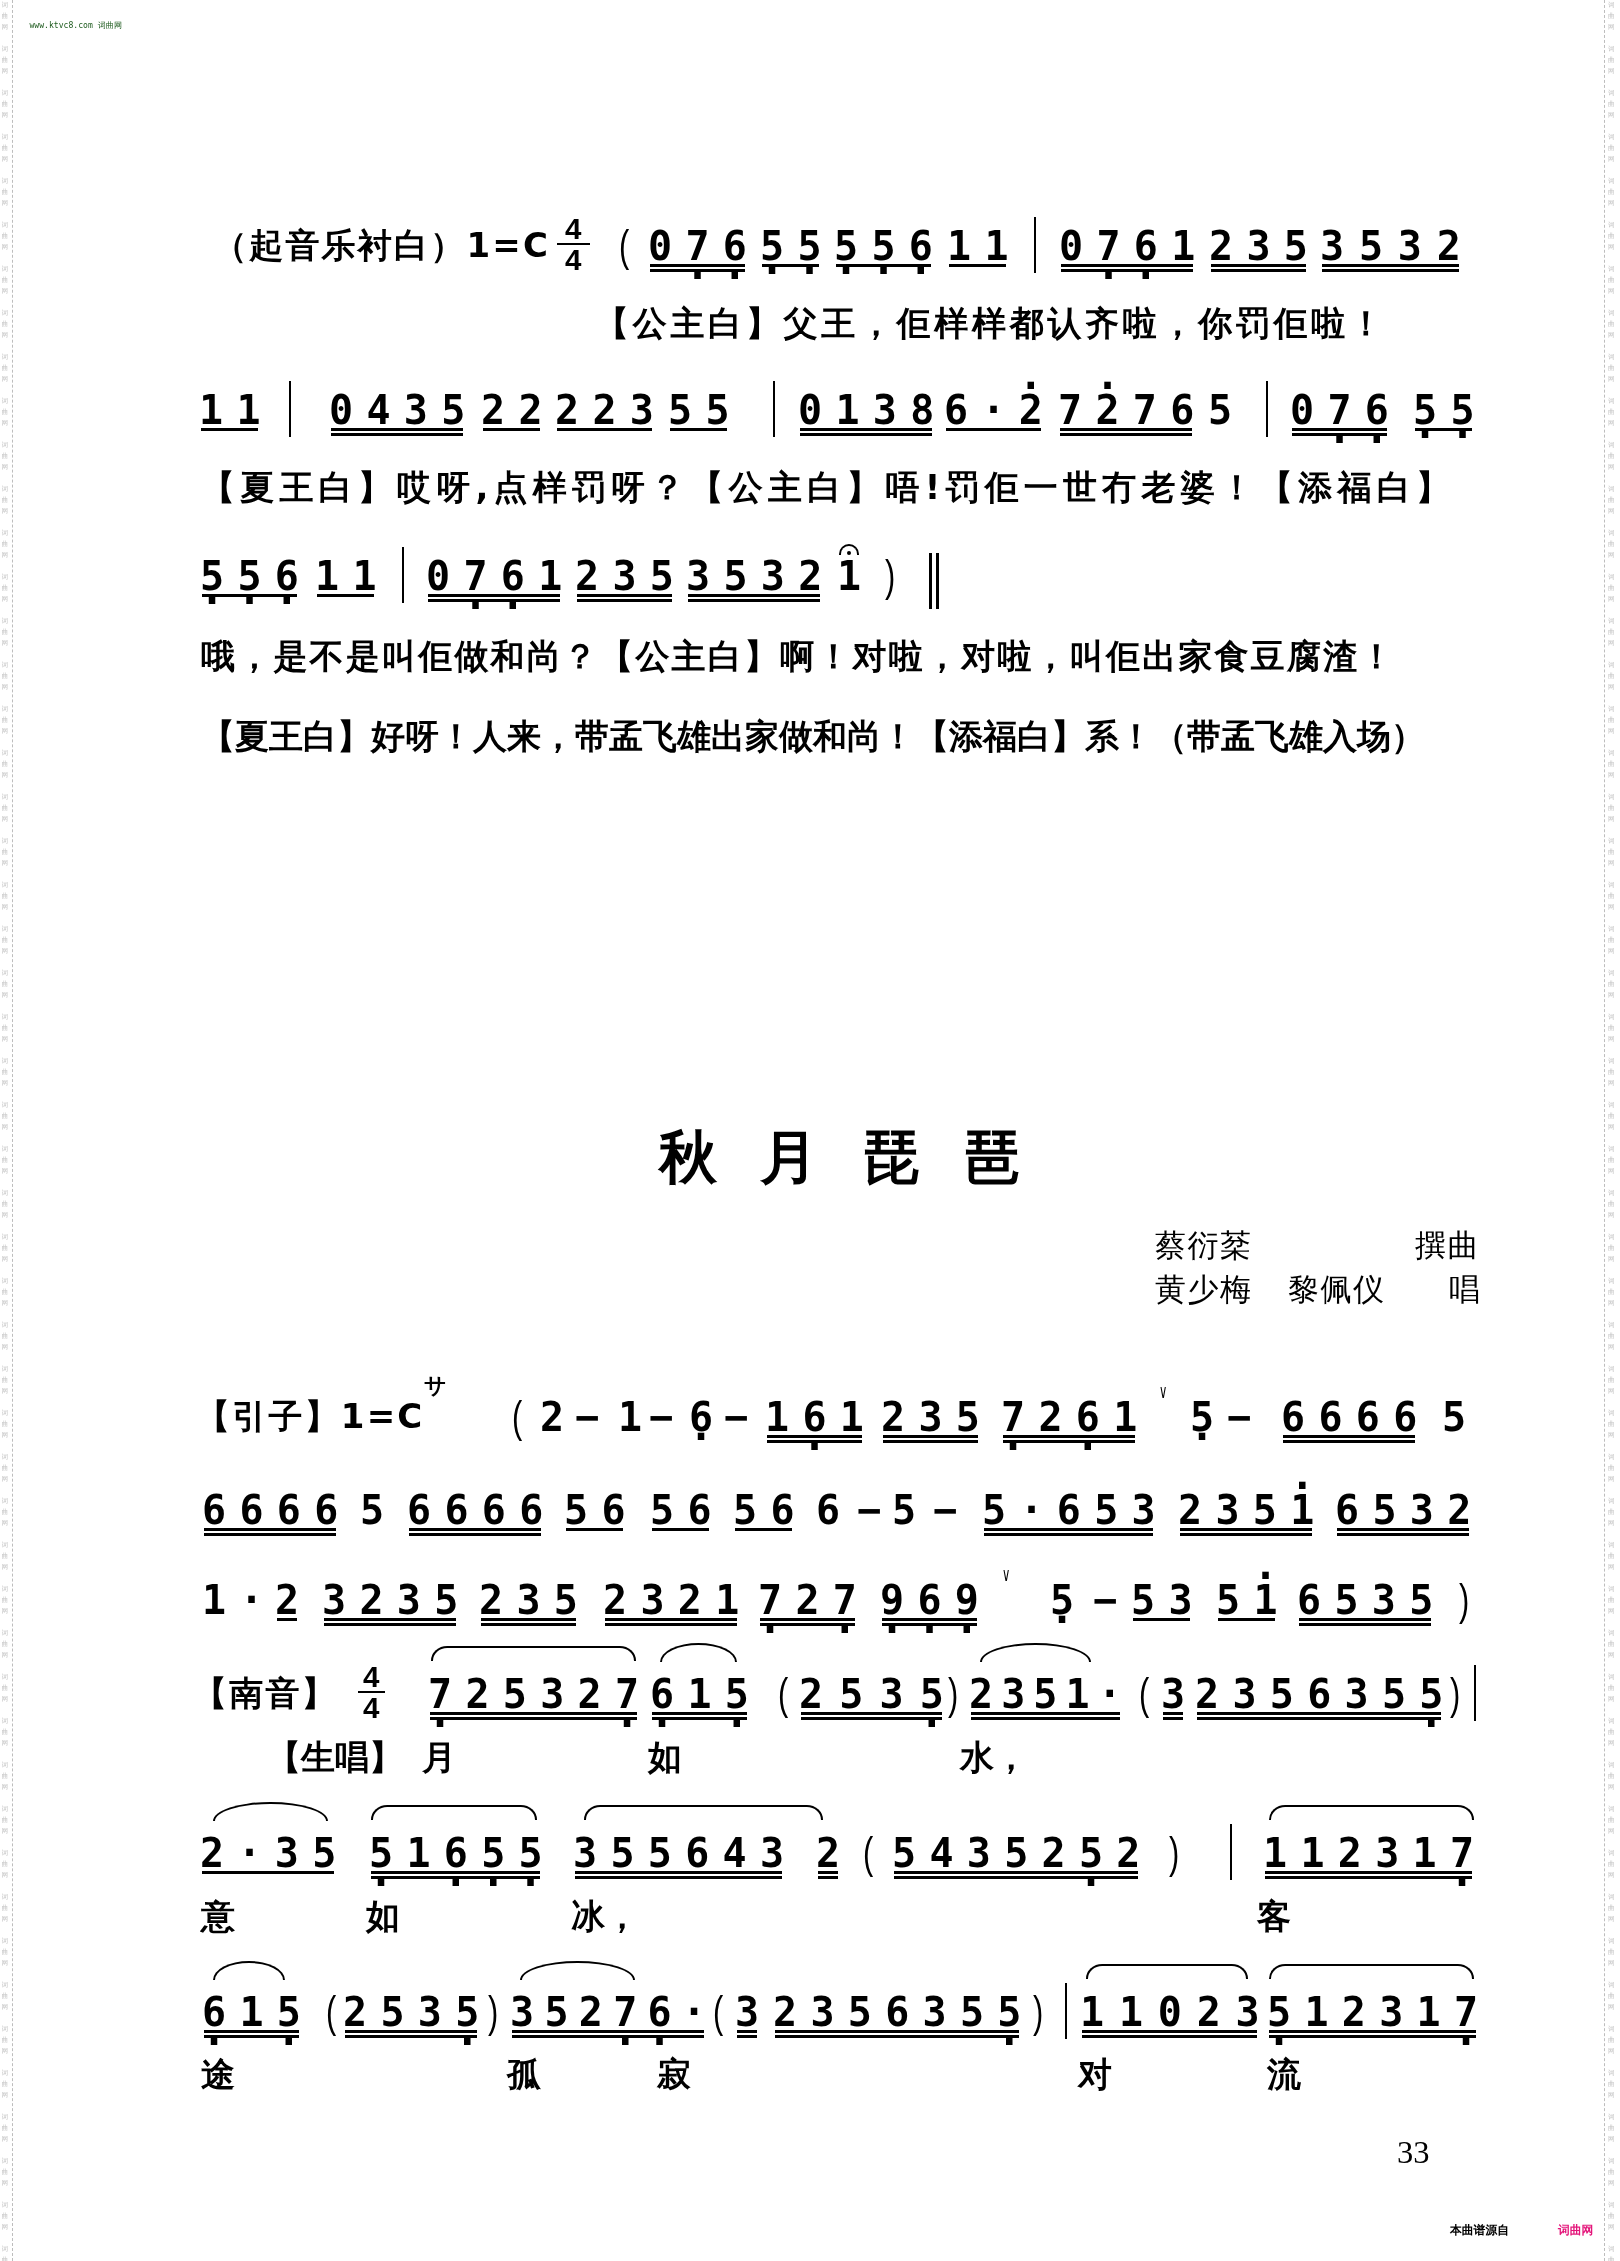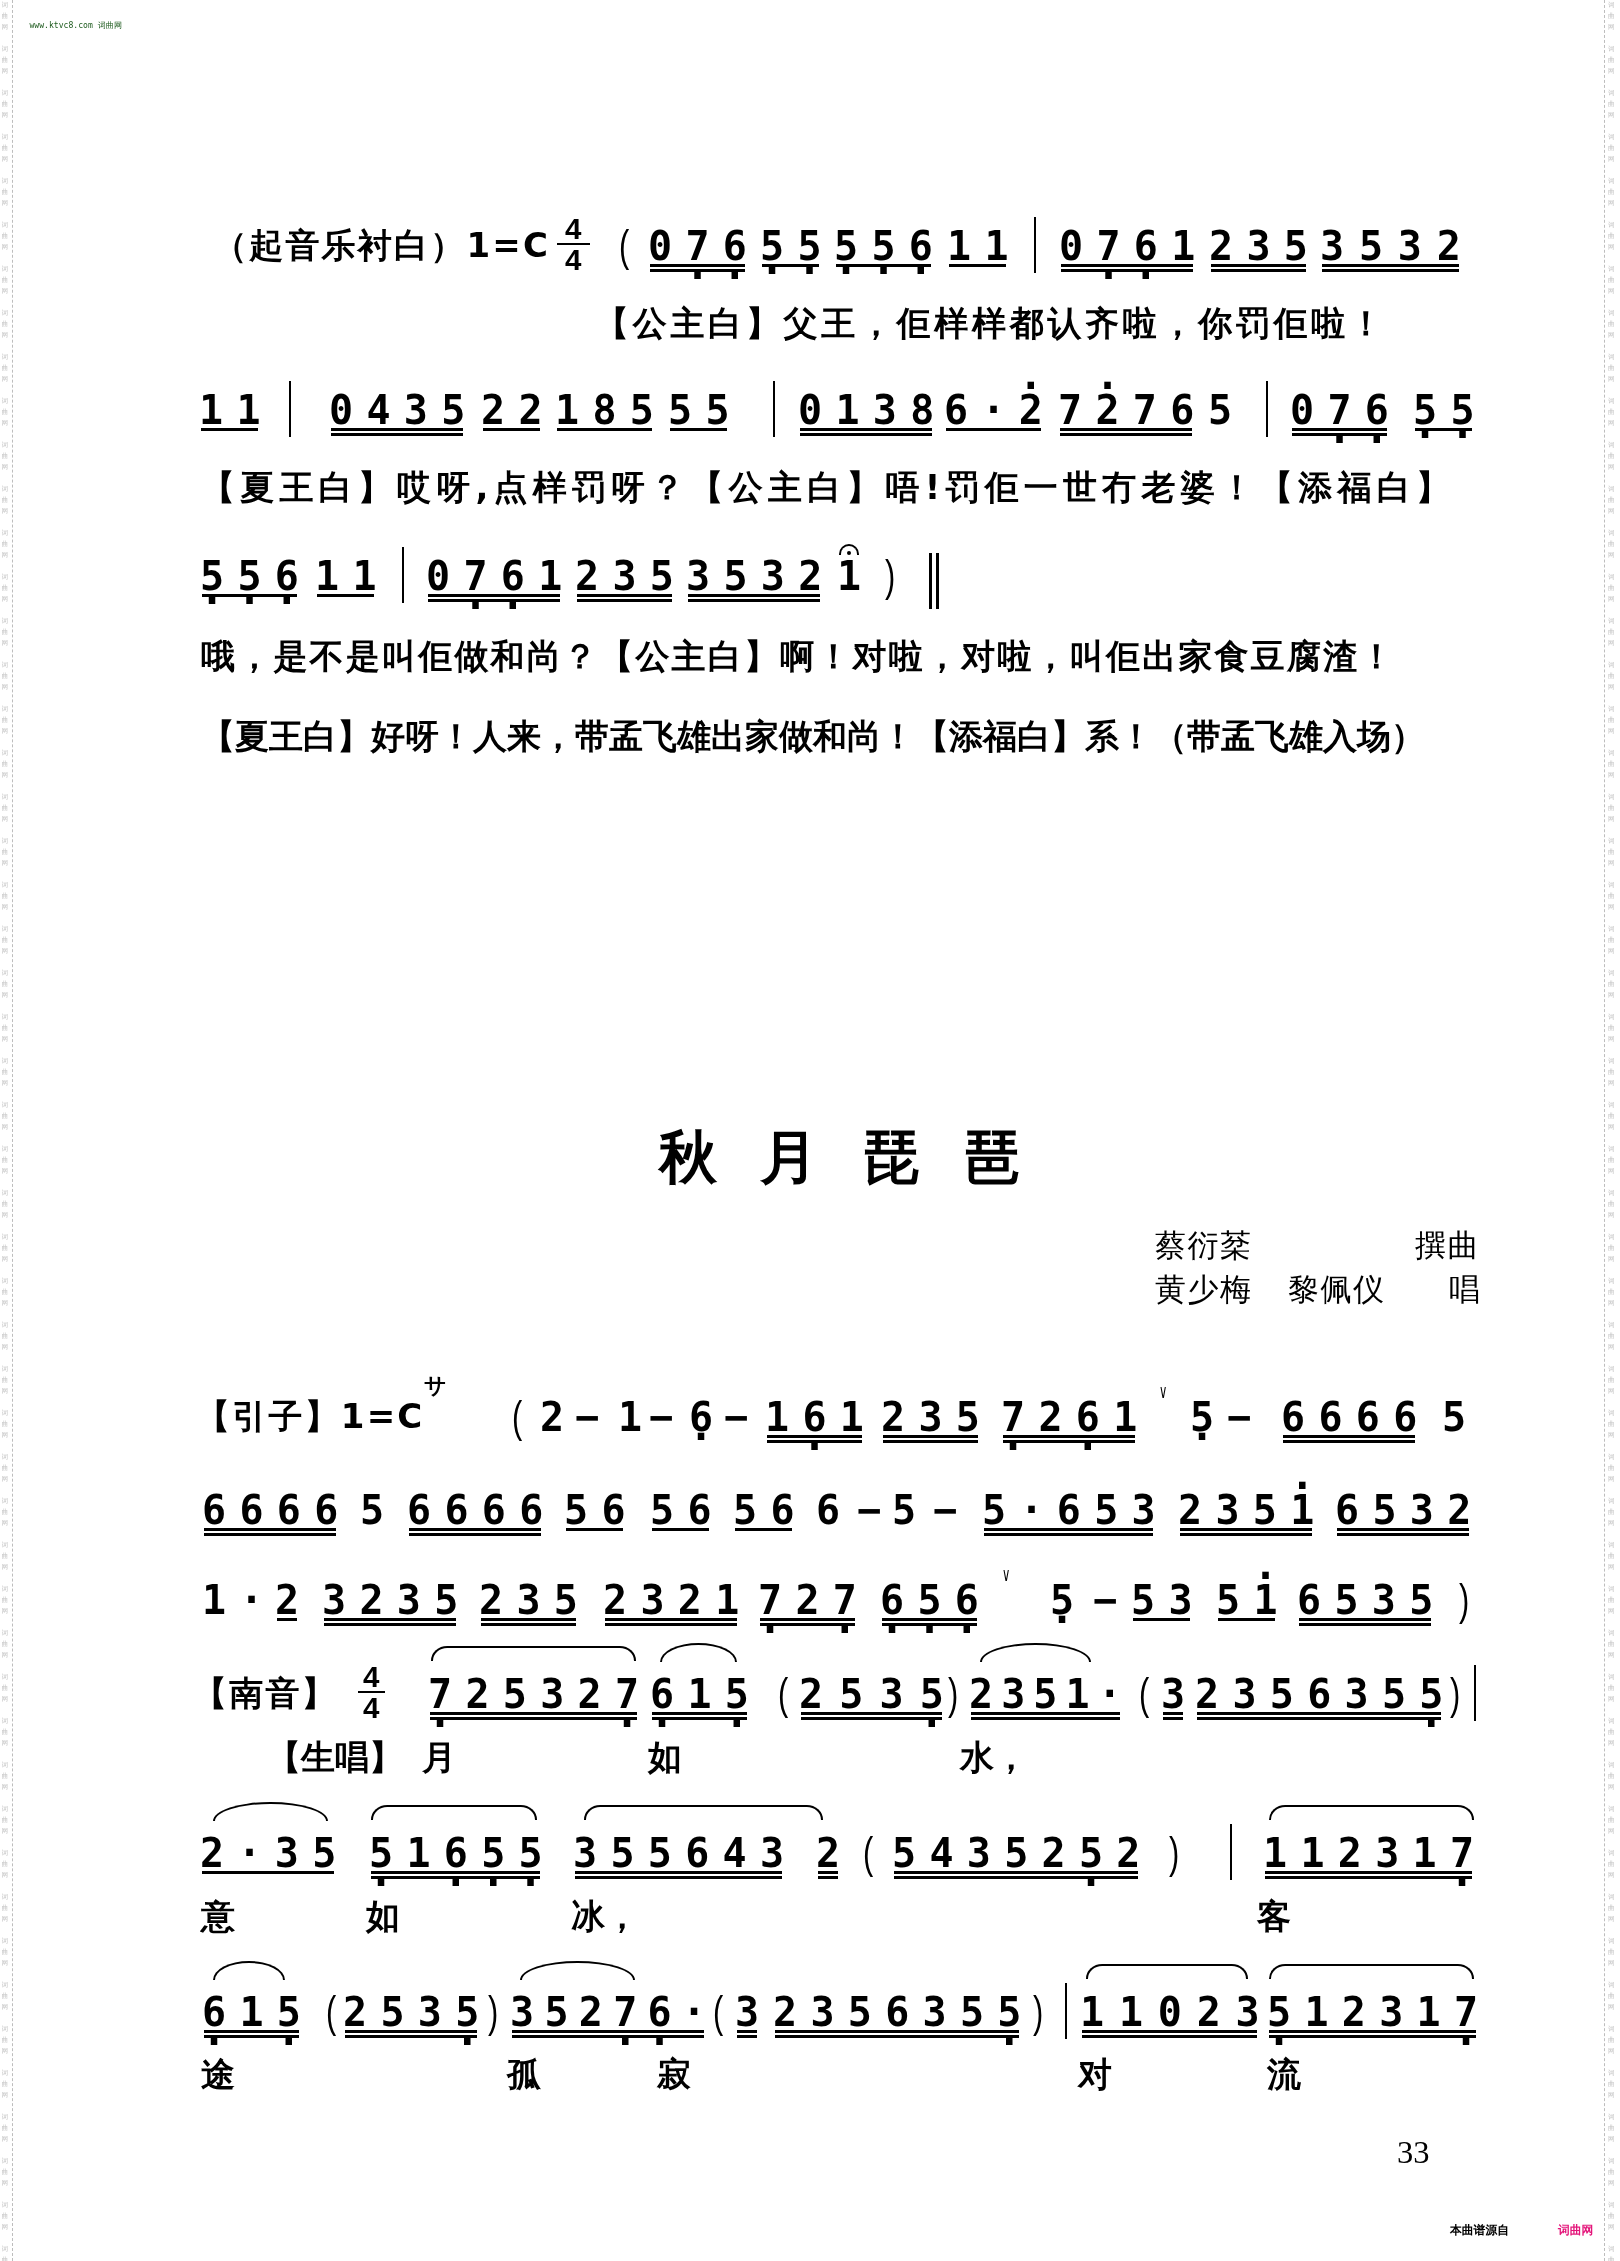--- a/index.html
+++ b/index.html
@@ -184,21 +184,21 @@
     <div class="g" style="left:1320px;--ls:14.8px" data-u="2"><span class="n">3532</span></div>
   </div>
 
   <div class="speech" style="left:595px;top:306px;letter-spacing:3.7px"><span class="role">【公主白】</span><span class="say">父王，佢样样都认齐啦，你罚佢啦！</span></div>
 
   <div class="staff" style="top:390px">
     <div class="g" style="left:199px" data-u="1"><span class="n">11</span></div>
     <div class="bar" style="left:289px"></div>
     <div class="g" style="left:329px" data-u="2"><span class="n">0435</span></div>
     <div class="g" style="left:481px" data-u="1"><span class="n">22</span></div>
-    <div class="g" style="left:555px" data-u="1"><span class="n">185</span></div>
+    <div class="g" style="left:555px" data-u="1"><span class="n">223</span></div>
     <div class="g" style="left:668px" data-u="1"><span class="n">55</span></div>
     <div class="bar" style="left:773px"></div>
     <div class="g" style="left:798px" data-u="2"><span class="n">0138</span></div>
     <div class="g" style="left:944px" data-u="1"><span class="hi">  ·</span><span class="n">6·2</span></div>
     <div class="g" style="left:1058px" data-u="2"><span class="hi"> ·  </span><span class="n">7276</span></div>
     <div class="g" style="left:1208px" data-u="0"><span class="n">5</span></div>
     <div class="bar" style="left:1266px"></div>
     <div class="g" style="left:1290px" data-u="2"><span class="n">076</span><span class="lo"> ··</span></div>
     <div class="g" style="left:1413px" data-u="1"><span class="n">55</span><span class="lo">··</span></div>
   </div>
@@ -264,21 +264,21 @@
     <div class="g" style="left:1335px" data-u="2"><span class="n">6532</span></div>
   </div>
 
   <div class="staff" style="top:1580px">
     <div class="g" style="left:202px" data-u="0"><span class="n">1·</span></div>
     <div class="g" style="left:275px" data-u="1"><span class="n">2</span></div>
     <div class="g" style="left:322px" data-u="2"><span class="n">3235</span></div>
     <div class="g" style="left:479px" data-u="2"><span class="n">235</span></div>
     <div class="g" style="left:603px" data-u="2"><span class="n">2321</span></div>
     <div class="g" style="left:758px" data-u="2"><span class="n">727</span><span class="lo">· ·</span></div>
-    <div class="g" style="left:880px" data-u="2"><span class="n">656</span><span class="lo">···</span></div>
+    <div class="g" style="left:880px" data-u="2"><span class="n">969</span><span class="lo">···</span></div>
     <div class="breath" style="left:1002px">∨</div>
     <div class="g" style="left:1050px" data-u="0"><span class="n">5</span><span class="lo">·</span></div>
     <div class="g" style="left:1093px"><span class="n">−</span></div>
     <div class="g" style="left:1131px" data-u="1"><span class="n">53</span></div>
     <div class="g" style="left:1216px" data-u="1"><span class="hi"> ·</span><span class="n">51</span></div>
     <div class="g" style="left:1297px" data-u="2"><span class="n">6535</span></div>
     <div class="g p" style="left:1459px"><span class="n">)</span></div>
   </div>
 
   <div class="staff" style="top:1674px">

